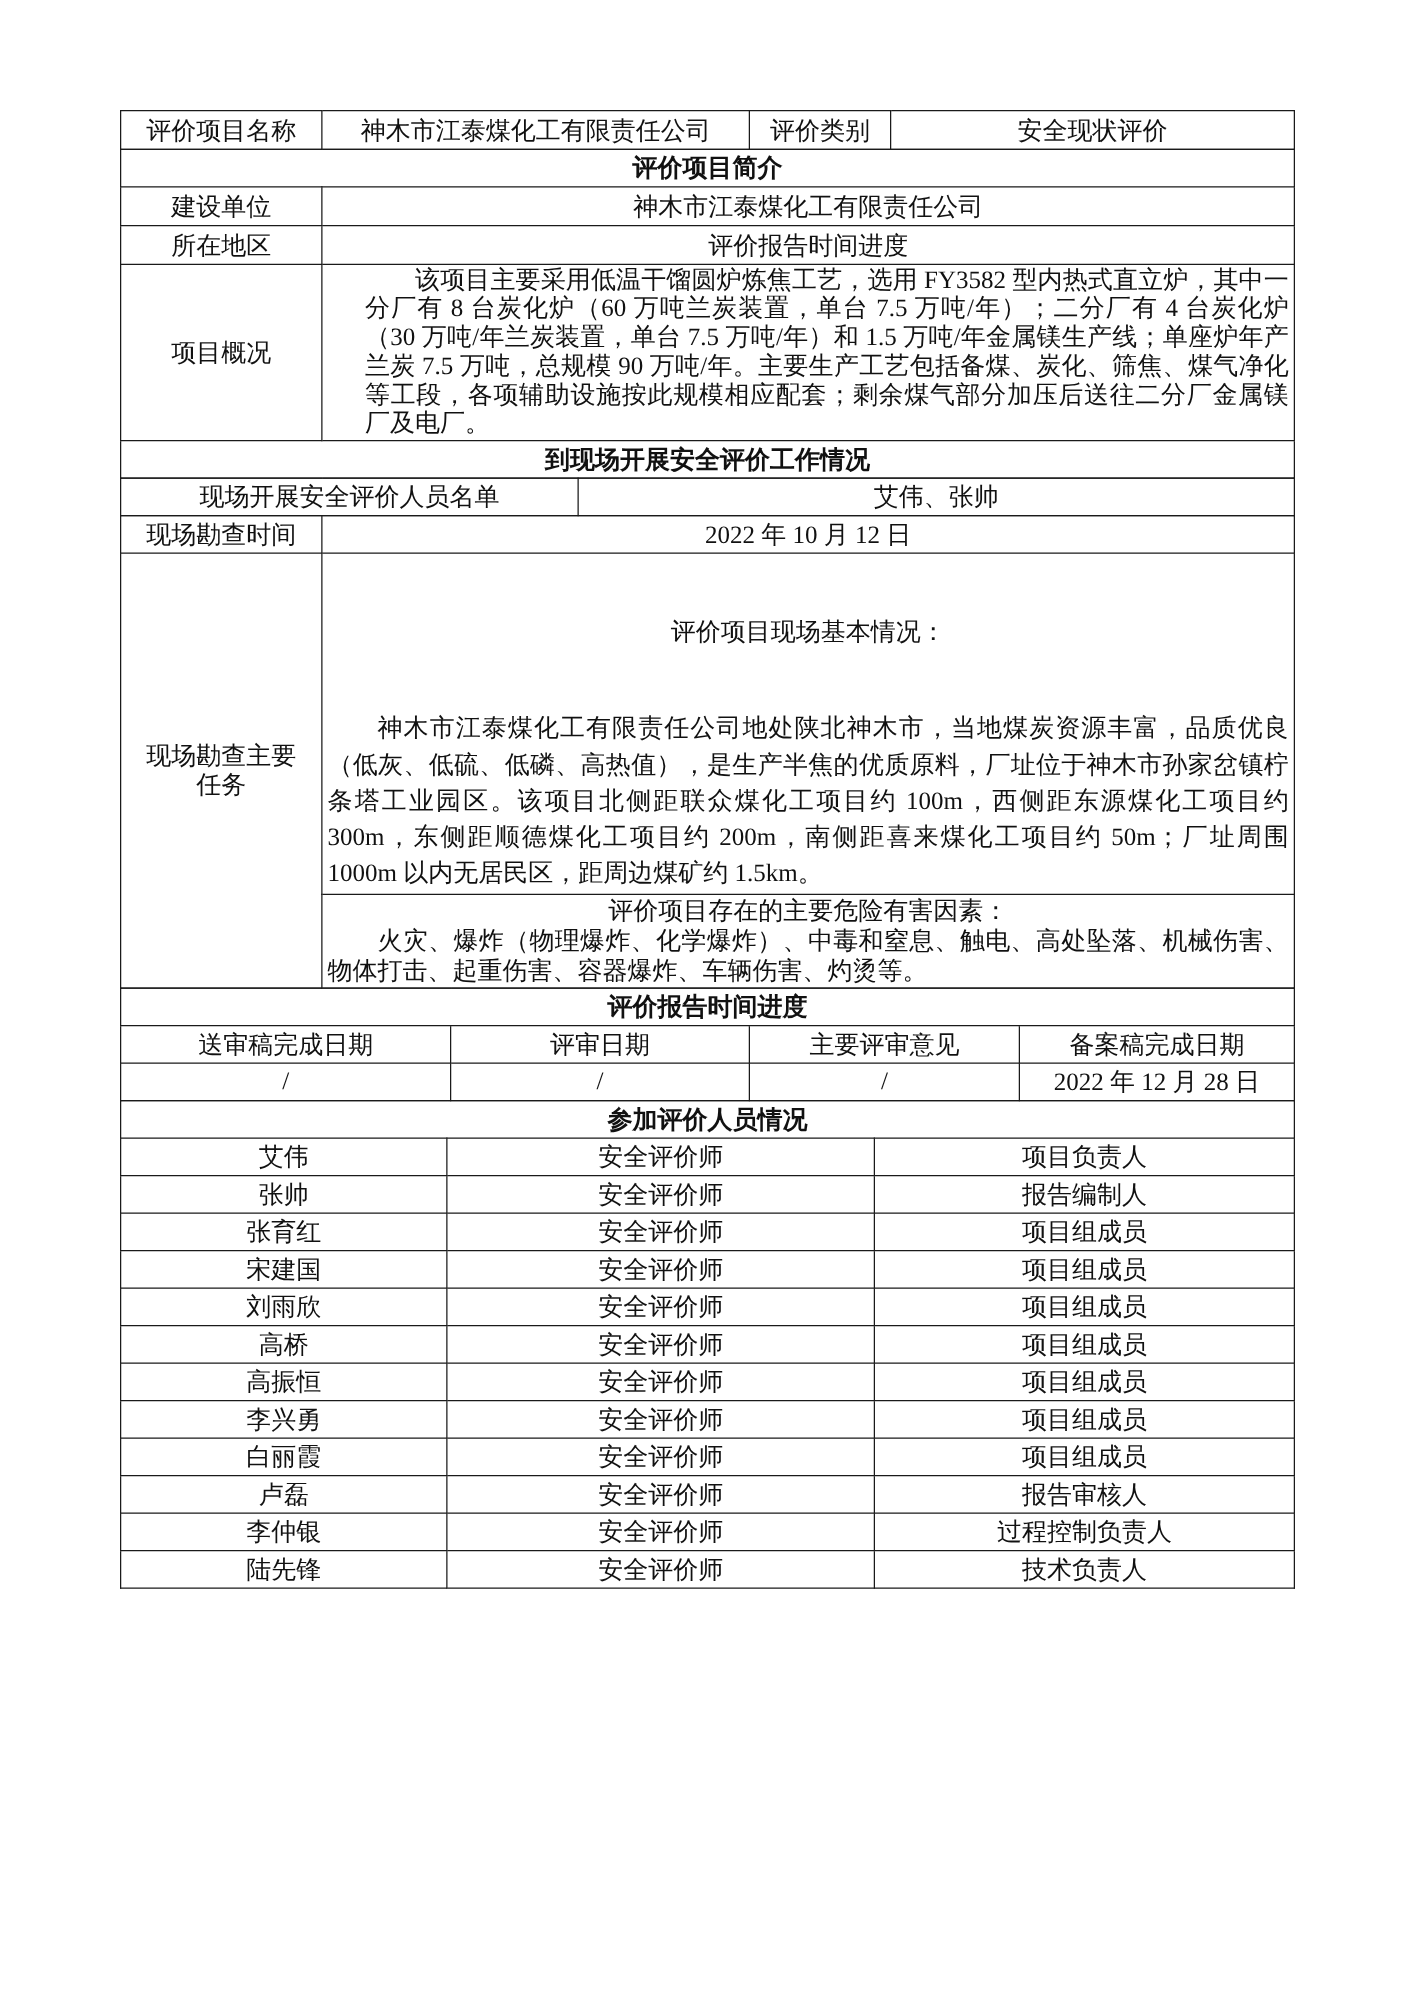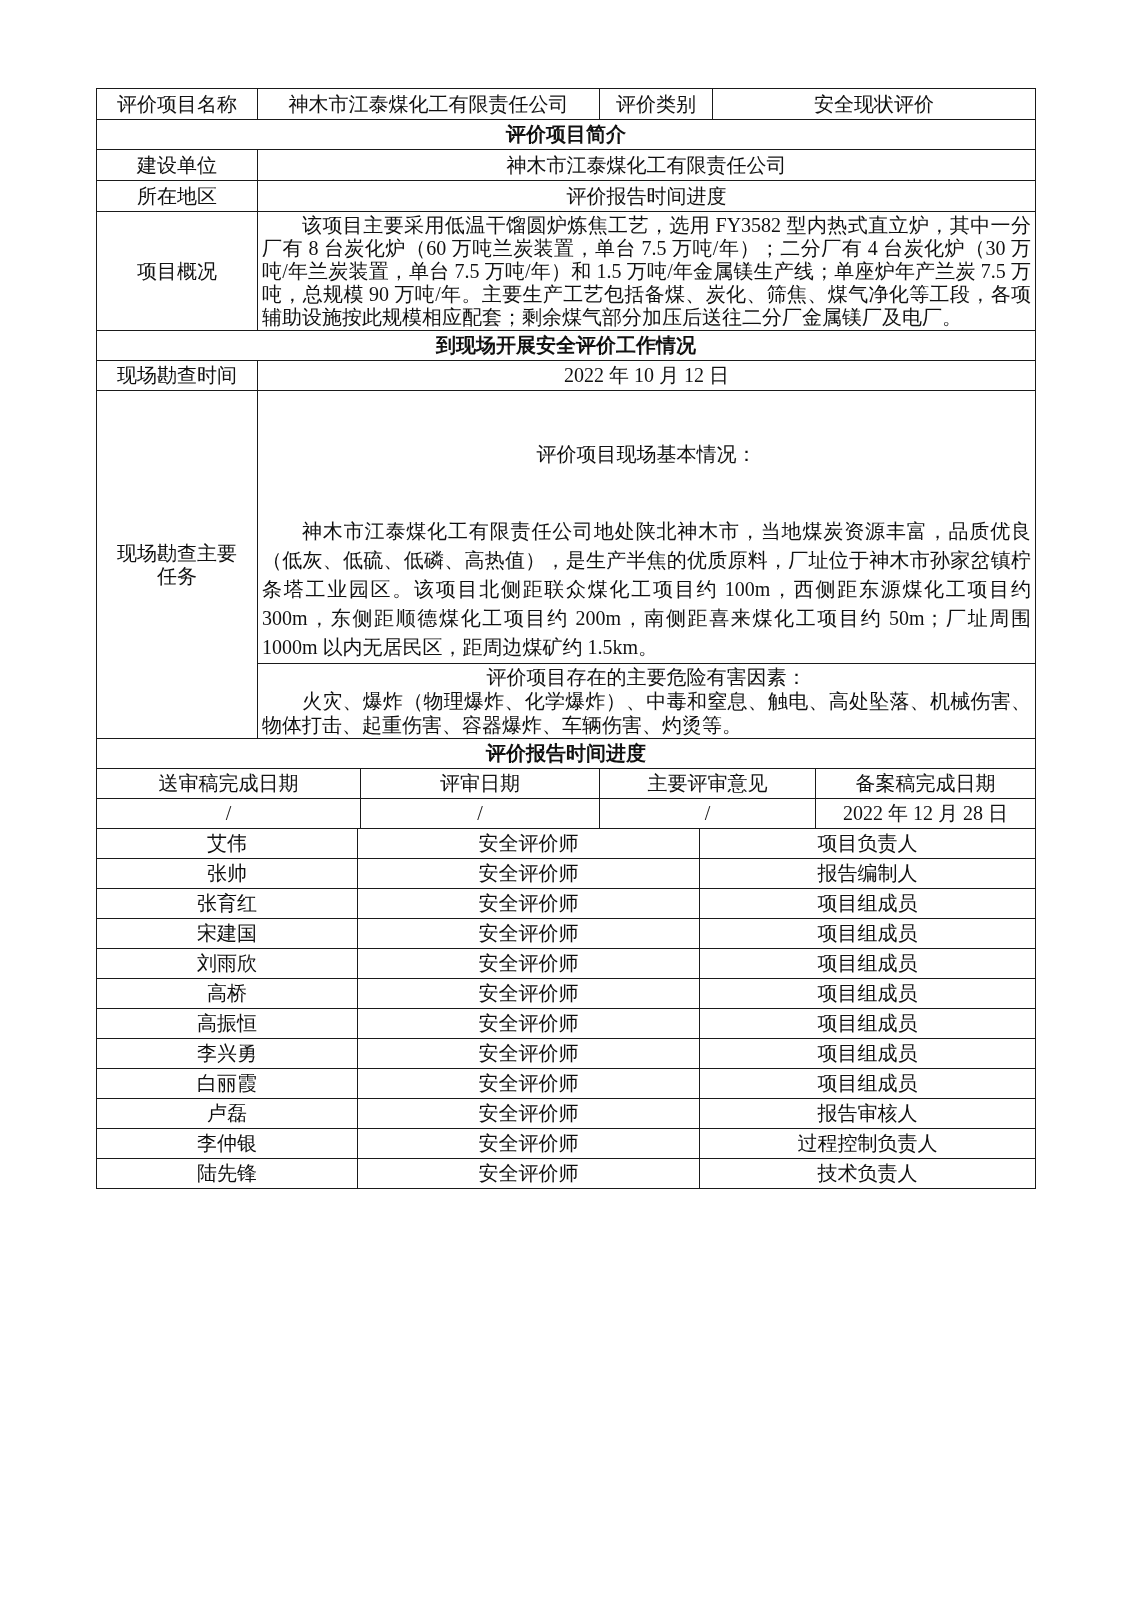--- a/index.html
+++ b/index.html
@@ -43,21 +43,21 @@
   td.para {
     text-align: left;
     vertical-align: top;
     padding: 2px 10px 2px 12px;
   }
   .justify {
     text-align: justify;
     text-justify: inter-ideograph;
   }
   .indent { text-indent: 2em; }
-  .lh-tight { line-height: 23px; }
+  .lh-tight { line-height: 23px; margin-left: 30px; }
   .lh-loose { line-height: 29px; margin-top: 48px; }
   .lh-mid   { line-height: 24px; font-family: Liberation Serif, serif; }
   .wrap-label {
     display: inline-block;
     width: 6.2em;
     line-height: 23px;
   }
 </style>
 </head>
 <body>
@@ -103,20 +103,32 @@
       <td class="para">
         <div class="justify indent lh-tight">该项目主要采用低温干馏圆炉炼焦工艺，选用 FY3582 型内热式直立炉，其中一分厂有 8 台炭化炉（60 万吨兰炭装置，单台 7.5 万吨/年）；二分厂有 4 台炭化炉（30 万吨/年兰炭装置，单台 7.5 万吨/年）和 1.5 万吨/年金属镁生产线；单座炉年产兰炭 7.5 万吨，总规模 90 万吨/年。主要生产工艺包括备煤、炭化、筛焦、煤气净化等工段，各项辅助设施按此规模相应配套；剩余煤气部分加压后送往二分厂金属镁厂及电厂。</div>
       </td>
     </tr>
     <tr>
       <td class="section-head" colspan="2">到现场开展安全评价工作情况</td>
     </tr>
   </tbody>
     </table>
 
+  <table class="doc-table">
+    <colgroup>
+        <col style="width:366px">
+        <col style="width:573px">
+      </colgroup>
+    <tbody>
+        <tr>
+      <td class="h27">现场开展安全评价人员名单</td>
+      <td class="h27">艾伟、张帅</td>
+    </tr>
+  </tbody>
+    </table>
 
   <table class="doc-table">
     <colgroup>
         <col style="width:161px">
         <col style="width:778px">
       </colgroup>
     <tbody>
         <tr>
       <td class="h27">现场勘查时间</td>
       <td class="h27">2022 年 10 月 12 日</td>
@@ -165,20 +177,23 @@
   </tbody>
     </table>
 
   <table class="doc-table">
     <colgroup>
         <col style="width:261px">
         <col style="width:342px">
         <col style="width:336px">
       </colgroup>
     <tbody>
+        <tr>
+      <td class="section-head" colspan="3">参加评价人员情况</td>
+    </tr>
     <tr>
       <td class="h27">艾伟</td>
       <td class="h27">安全评价师</td>
       <td class="h27">项目负责人</td>
     </tr>
     <tr>
       <td class="h27">张帅</td>
       <td class="h27">安全评价师</td>
       <td class="h27">报告编制人</td>
     </tr>

